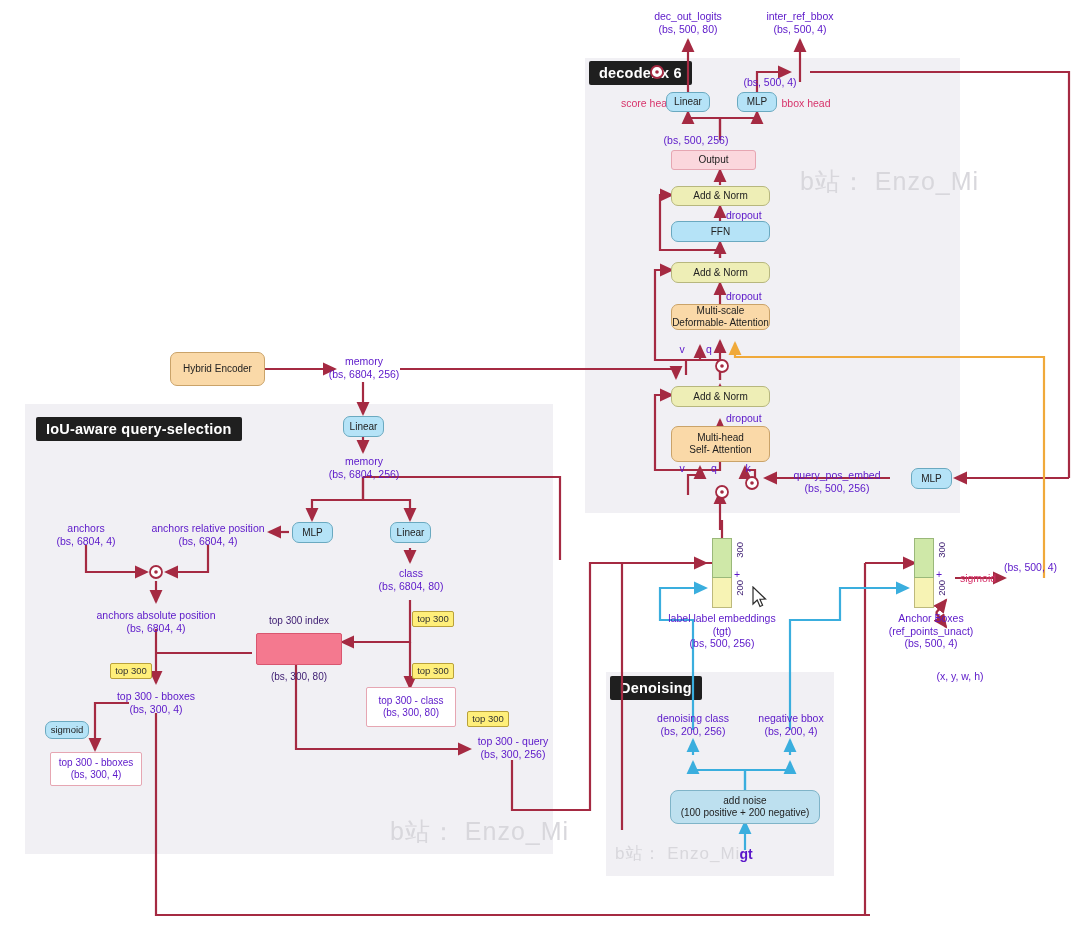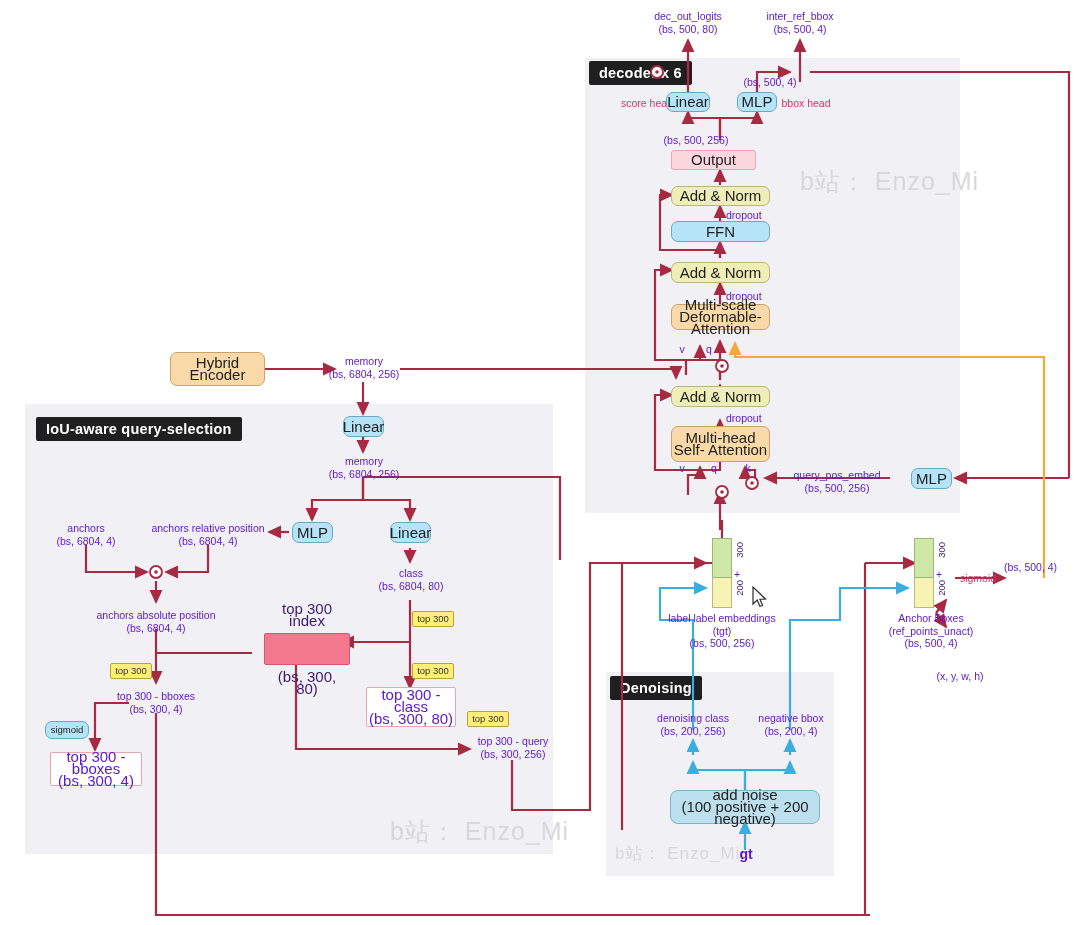--- a/index.html
+++ b/index.html
@@ -5,21 +5,21 @@
   html,body{margin:0;padding:0;background:#ffffff;}
   body{font-family:"Liberation Sans",sans-serif;}
   #canvas{position:relative;width:1084px;height:925px;background:#fff;overflow:hidden;}
   .panel{position:absolute;background:#f1f0f4;}
   .panel-title{position:absolute;background:#1f1f1f;color:#fff;font-weight:bold;font-size:14.5px;
       padding:4px 10px;border-radius:2px;letter-spacing:.2px;white-space:nowrap;}
   .wm{position:absolute;color:#d8d7dc;font-size:25px;letter-spacing:1px;white-space:nowrap;}
   .lbl{position:absolute;color:#5b17c9;font-size:10.5px;line-height:12.5px;text-align:center;white-space:nowrap;}
   .lbl.pink{color:#d7326a;}
   .node{position:absolute;box-sizing:border-box;display:flex;align-items:center;justify-content:center;
-      text-align:center;font-size:15px;color:#222;line-height:12px;white-space:pre-line;}
+      text-align:center;font-size:10px;color:#222;line-height:12px;white-space:pre-line;}
   .n-blue{background:#b5e3f7;border:1px solid #6aa9c0;border-radius:7px;}
   .n-orange{background:#fad9a8;border:1px solid #caa369;border-radius:7px;}
   .n-yellowgreen{background:#eeeeb6;border:1px solid #b7b77e;border-radius:7px;}
   .n-pink{background:#fbd7dd;border:1px solid #e6a6b2;border-radius:3px;}
   .n-rose{background:#f4798f;border:1px solid #d9566f;border-radius:2px;color:#3b1a70;}
   .n-outline{background:#fff;border:1px solid #e6a6b2;border-radius:2px;color:#5b17c9;}
   .n-tag{background:#ffef7a;border:1px solid #b9a13a;border-radius:2px;color:#333;font-size:9.5px;}
   .n-noise{background:#bde0ef;border:1px solid #7fb4c8;border-radius:8px;color:#222;}
   .bar{position:absolute;box-sizing:border-box;}
   .bar .top{background:#cfe8a8;border:1px solid #9ab87a;box-sizing:border-box;}
@@ -225,21 +225,21 @@
   <div class="lbl" style="left:366px;top:567px;width:90px;">
     <span>class</span><br>
     <span>(bs, 6804, 80)</span>
   </div>
 
   <div class="node n-tag" style="left:412px;top:611px;width:42px;height:16px;">top 300</div>
   <div class="node n-tag" style="left:412px;top:663px;width:42px;height:16px;">top 300</div>
   <div class="node n-tag" style="left:110px;top:663px;width:42px;height:16px;">top 300</div>
   <div class="node n-tag" style="left:467px;top:711px;width:42px;height:16px;">top 300</div>
 
-  <div class="node n-rose" style="left:264px;top:633px;width:86px;height:32px;flex-direction:column;gap:44px;">
+  <div class="node n-rose" style="left:256px;top:633px;width:86px;height:32px;flex-direction:column;gap:44px;">
     <span>top 300 index</span>
     <span>(bs, 300, 80)</span>
   </div>
 
   <div class="lbl" style="left:106px;top:690px;width:100px;">
     <span>top 300 - bboxes</span><br>
     <span>(bs, 300, 4)</span>
   </div>
   <div class="node n-blue" style="left:45px;top:721px;width:44px;height:18px;font-size:9.5px;">sigmoid</div>
   <div class="node n-outline" style="left:50px;top:752px;width:92px;height:34px;flex-direction:column;">

